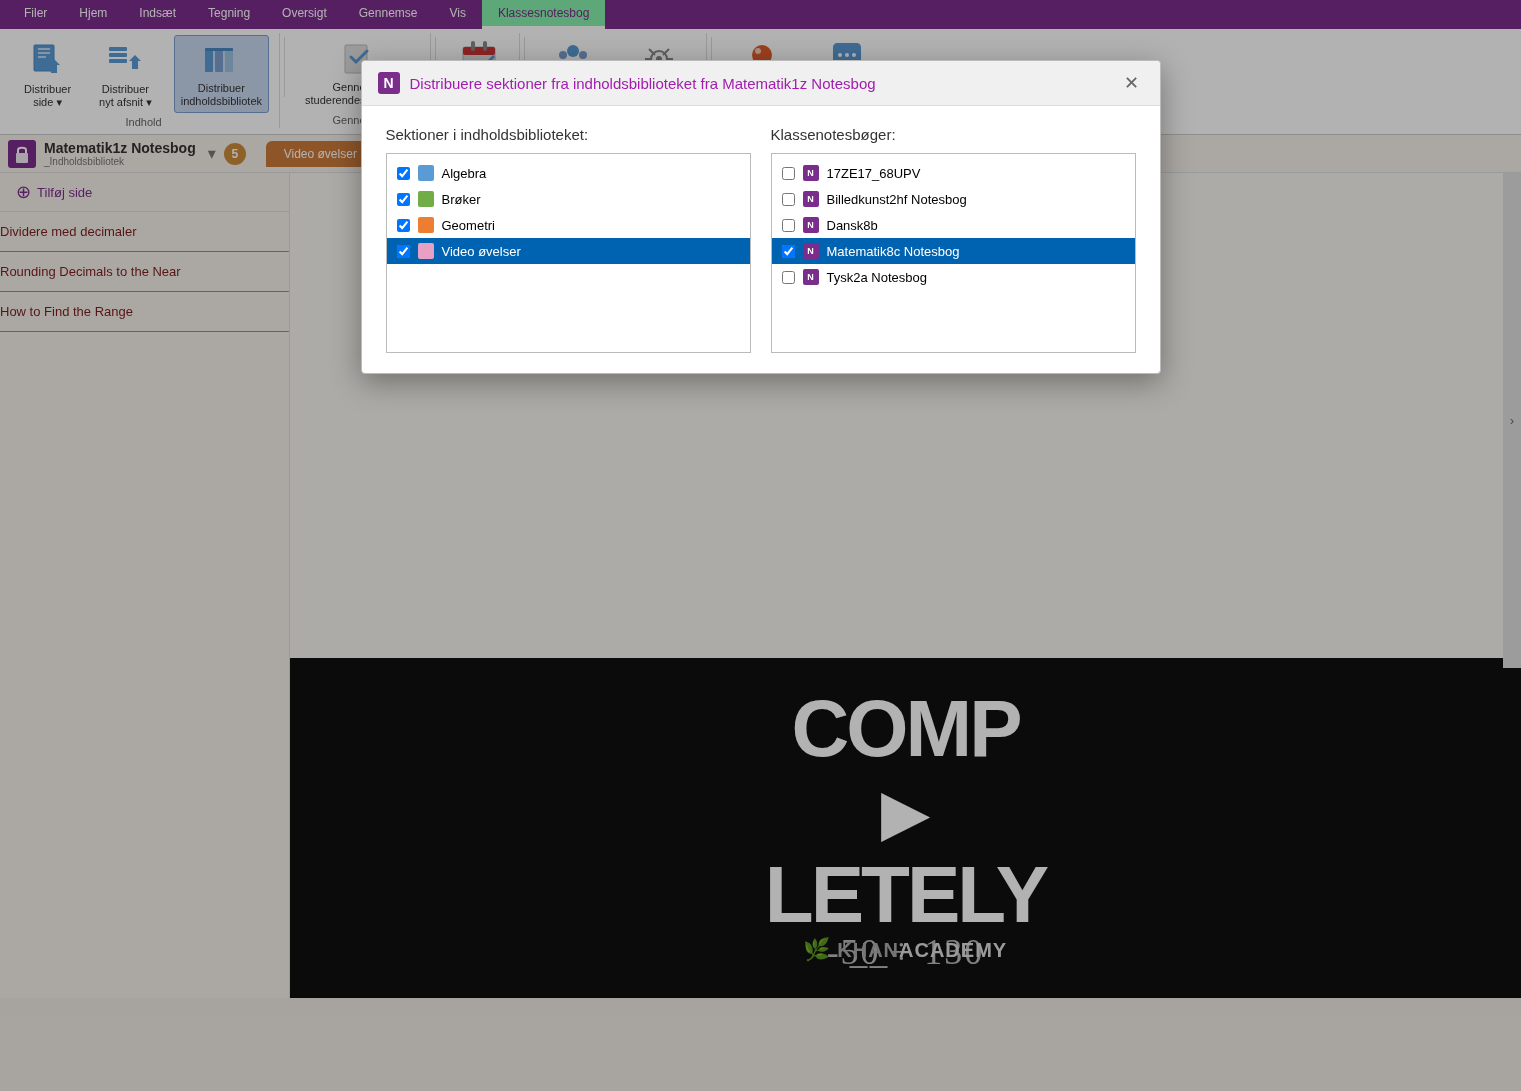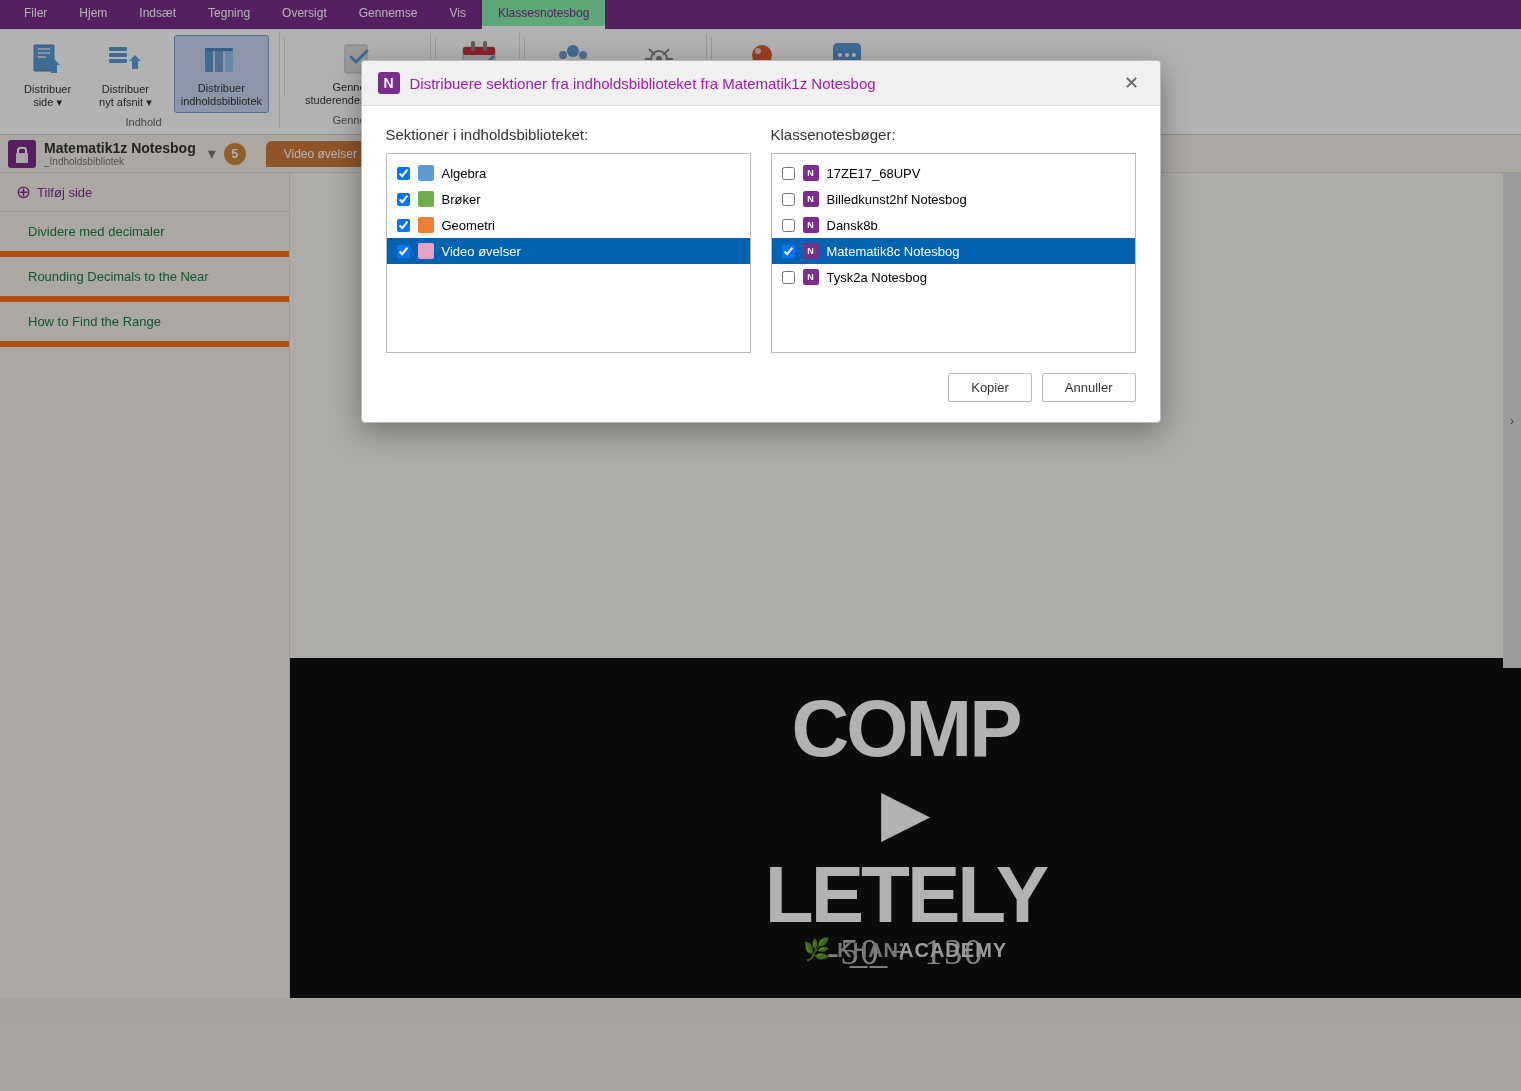--- a/index.html
+++ b/index.html
@@ -34,21 +34,21 @@
     .section-tab.algebra { background: #d44b6a; }
     .section-tab.geometri { background: #4db86e; }
     .section-tab.add { background: #ddd; color: #555; font-size: 16px; padding: 4px 10px; }
 
     
     .main-area { display: flex; height: calc(1091px - 228px - 38px); }
 
     
     .sidebar { background: #f5f0ea; width: 290px; border-right: 1px solid #ddd; padding: 0; flex-shrink: 0; }
     .add-page-btn { display: flex; align-items: center; gap: 6px; padding: 8px 16px; color: #7b2d8b; font-size: 13px; cursor: pointer; border-bottom: 1px solid #ddd; }
-    .sidebar-page { padding: 12px 28px; cursor: pointer; border-bottom: 6px solid #f97316; font-size: 13px; color: #15803d; }
+    .sidebar-page { padding: 12px 0; cursor: pointer; border-bottom: 1px solid #f97316; font-size: 13px; color: #7f1d1d; }
 
     
     .content-area { flex: 1; background: #f8f5f0; position: relative; overflow: hidden; }
     .video-area { position: absolute; bottom: 0; left: 0; right: 0; height: 340px; background: #111; display: flex; align-items: center; justify-content: center; overflow: hidden; }
 
     
     .modal-overlay { position: absolute; top: 0; left: 0; width: 100%; height: 100%; background: rgba(0,0,0,0.3); display: flex; align-items: flex-start; justify-content: center; padding-top: 60px; z-index: 100; }
     .modal { background: #fff; border: 1px solid #bbb; border-radius: 4px; width: 800px; box-shadow: 0 8px 30px rgba(0,0,0,0.35); }
     .modal-header { background: #f0f0f0; border-bottom: 1px solid #ddd; padding: 10px 16px; display: flex; align-items: center; gap: 10px; border-radius: 4px 4px 0 0; }
     .modal-header-icon { width: 22px; height: 22px; background: #7b2d8b; border-radius: 3px; display: flex; align-items: center; justify-content: center; color: white; font-size: 12px; font-weight: bold; }
@@ -368,19 +368,15 @@
               <div class="nb-icon" style="background:#7b2d8b;">
                   <span style="color:white;font-size:9px;font-weight:bold;">N</span>
                 </div>
               <span>Tysk2a Notesbog</span>
             </div>
           </div>
         </div>
       </div>
 
 
-      <div class="modal-buttons">
-        <button class="modal-btn primary">Kopier</button>
-        <button class="modal-btn secondary">Annuller</button>
-      </div>
     </div>
   </div>
 </div>
 
 </body></html>

